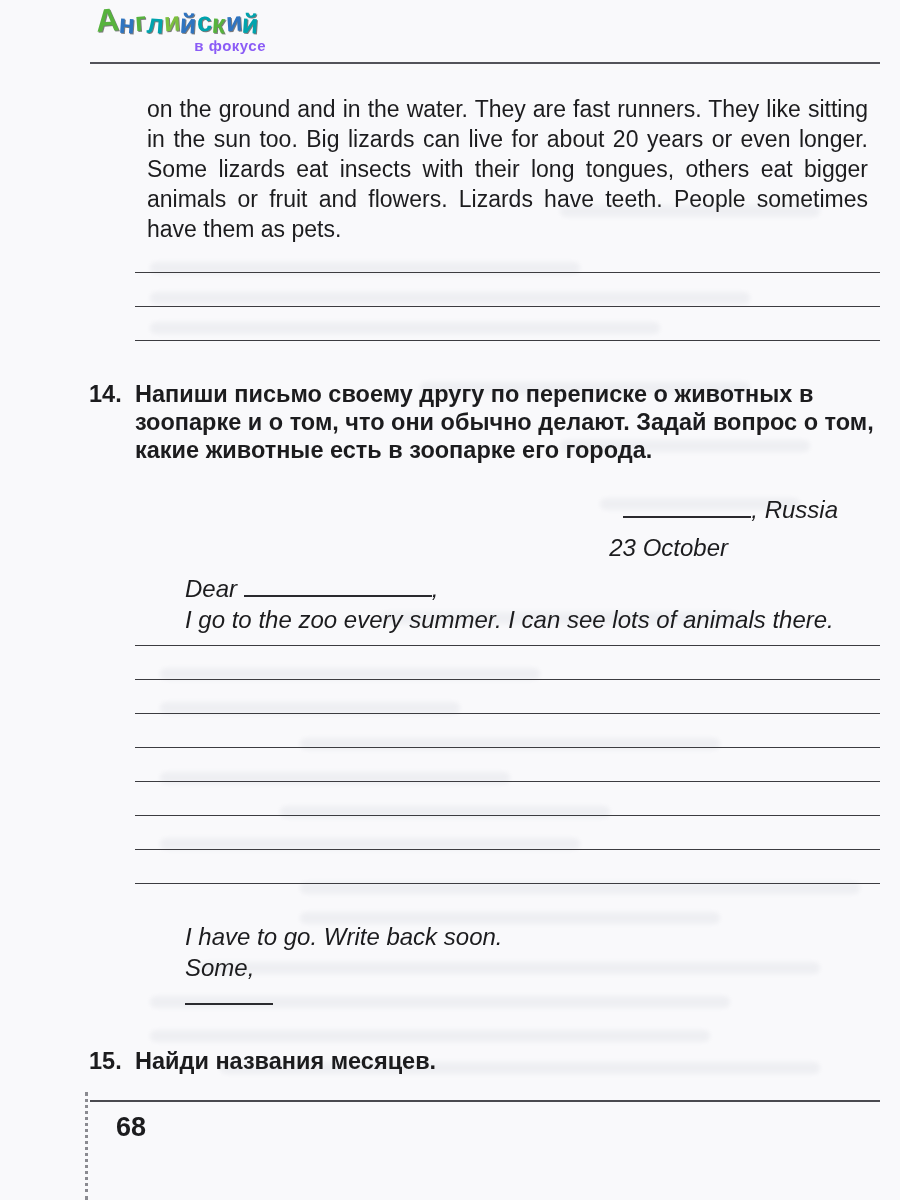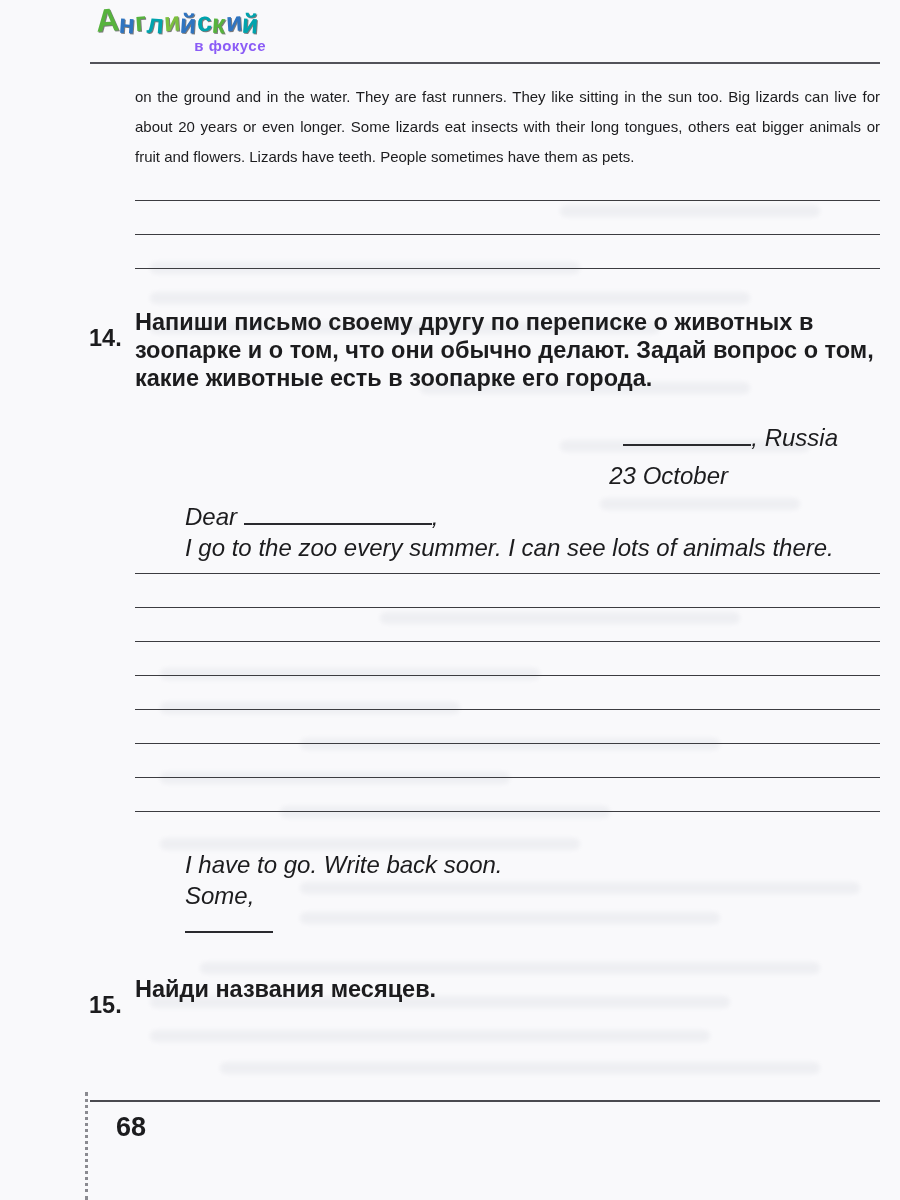--- a/index.html
+++ b/index.html
@@ -42,30 +42,30 @@
   .logo-subtitle { color:#8b5cf6; font-weight:bold; font-size:15px; text-align:right; margin-top:0; letter-spacing:.5px; }
 
   .top-rule {
     position:absolute; top:62px; left:90px; width:790px;
     border:none; border-top:2px solid #53535a; margin:0;
   }
 
   
   .content { position:absolute; top:82px; left:135px; width:745px; z-index:1; }
 
-  .passage p { margin:0; font-size:15px; line-height:30px; text-align:justify; }
+  .passage p { margin:12px; font-size:23px; line-height:30px; text-align:justify; }
 
   .rules .rule { height:33px; border-top:1.6px solid #3c3c40; }
   .rules3 { margin-top:28px; }
   .rules3 .rule { height:33px; }
   .rules8 { margin-top:10px; }
   .rules8 .rule { height:33px; }
 
   .task { position:relative; font-weight:bold; font-size:23.5px; line-height:28px; }
-  .task .task-num { position:absolute; left:-46px; top:16px; }
+  .task .task-num { position:absolute; left:-46px; top:0; }
   .task14 { margin-top:6px; }
   .task15 { margin-top:42px; }
 
   
   .letter { font-style:italic; font-size:24px; }
   .blank { display:inline-block; border-bottom:2px solid #2a2a2e; height:1em; vertical-align:baseline; }
   .blank.city { width:128px; }
   .blank.name { width:188px; }
   .letter-place { text-align:right; padding-right:42px; margin-top:28px; line-height:30px; }
   .letter-date  { text-align:right; padding-right:152px; margin-top:8px; line-height:30px; }

